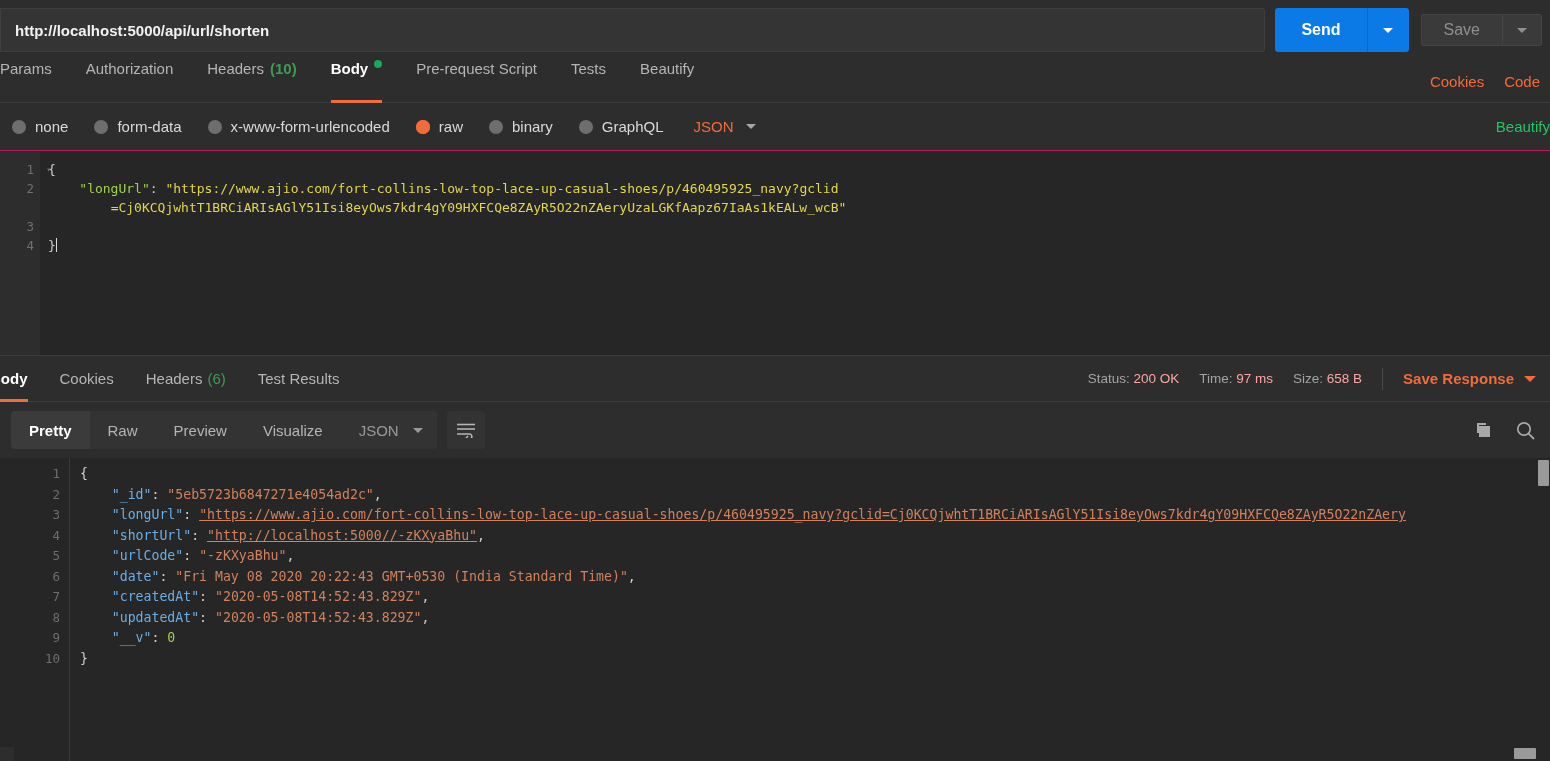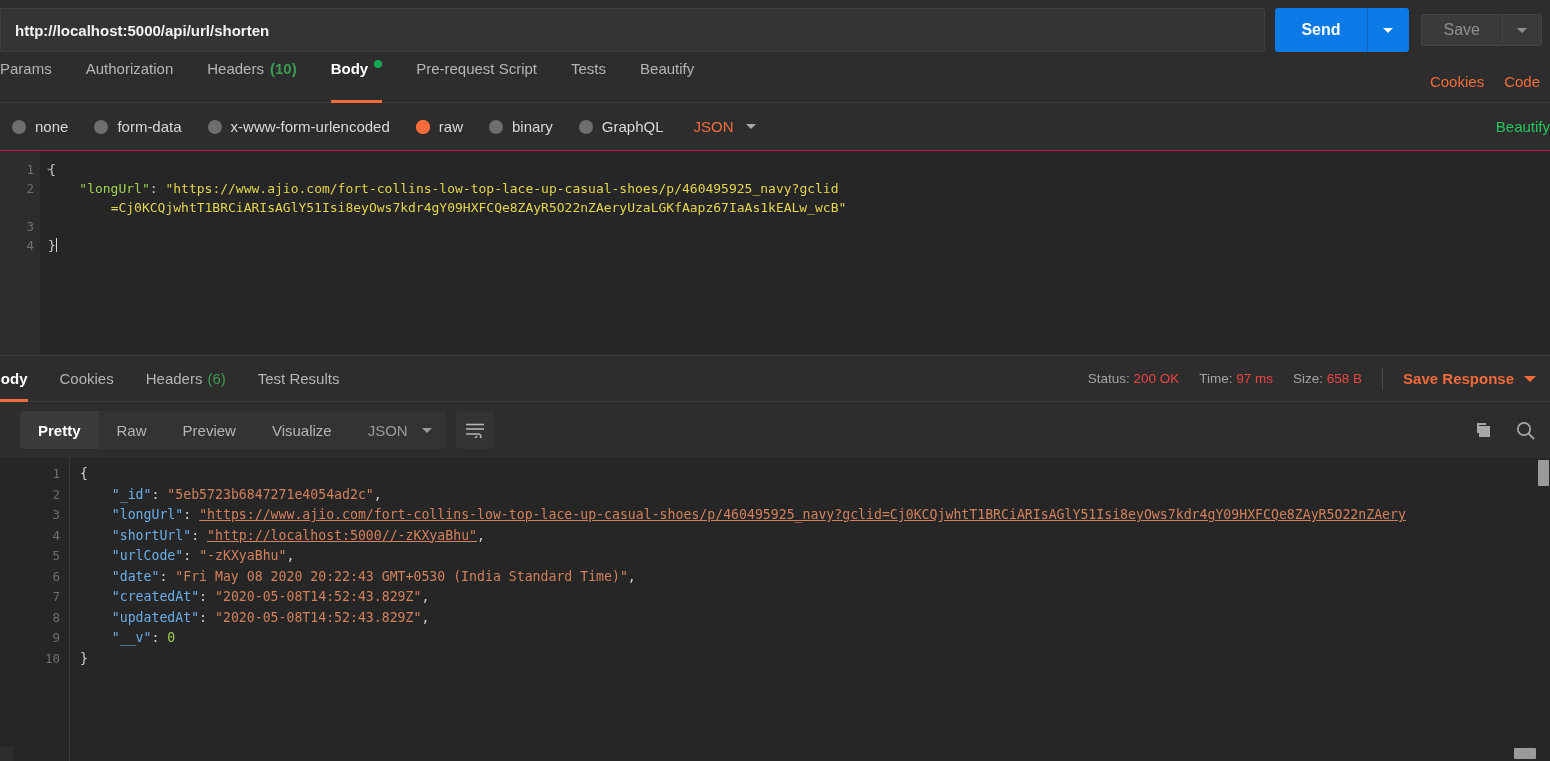--- a/index.html
+++ b/index.html
@@ -118,31 +118,31 @@
   }
   .rtab{
     display:flex; align-items:center; padding:0 16px; height:100%;
     font-size:15px; color:#b5b5b5; cursor:pointer; position:relative; gap:5px;
   }
   .rtab.active{ color:#fff; font-weight:bold; }
   .rtab.active:after{ content:""; position:absolute; left:0; right:16px; bottom:-1px; height:3px; background:#f26b3a; }
   .rtab .cnt{ color:#3d9c52; font-weight:normal; }
   .rtab.clip{ padding-left:0; margin-left:-10px; }
   .status-wrap{ display:flex; align-items:center; gap:20px; font-size:13.5px; color:#a3a3a3; margin-right:14px; }
-  .status-wrap .v{ color:#ef4444; }
+  .status-wrap .v{ color:#fca5a5; }
   .vdiv{ width:1px; height:22px; background:#4a4a4a; }
   .save-resp{ color:#f26b3a; font-size:15px; font-weight:bold; display:flex; align-items:center; gap:10px; cursor:pointer; }
   .save-resp .caret{ border-top-color:#f26b3a; border-left-width:6px; border-right-width:6px; border-top-width:6px;}
 
   
   .resp-toolbar{
     height:56px; flex:0 0 56px; display:flex; align-items:center; background:#2d2d2d; padding:0 14px 0 0;
   }
   .seg{
-    display:flex; align-items:center; height:38px; background:#333333; border-radius:4px; margin-left:20px; overflow:hidden;
+    display:flex; align-items:center; height:38px; background:#333333; border-radius:4px; margin-left:11px; overflow:hidden;
   }
   .seg-item{ padding:0 18px; height:38px; display:flex; align-items:center; font-size:15px; color:#b5b5b5; cursor:pointer;}
   .seg-item.active{ color:#fff; font-weight:bold; background:#3b3b3b; }
   .seg-sel{ display:flex; align-items:center; gap:14px; padding:0 14px 0 18px; height:38px; background:#333333; color:#9a9a9a; font-size:15px; cursor:pointer;}
   .icon-btn{
     width:38px; height:38px; background:#333333; border-radius:4px; margin-left:10px;
     display:flex; align-items:center; justify-content:center; cursor:pointer;
   }
   .tb-icons{ display:flex; align-items:center; gap:22px; }
   .tb-icon{ cursor:pointer; display:flex; align-items:center; justify-content:center; }

